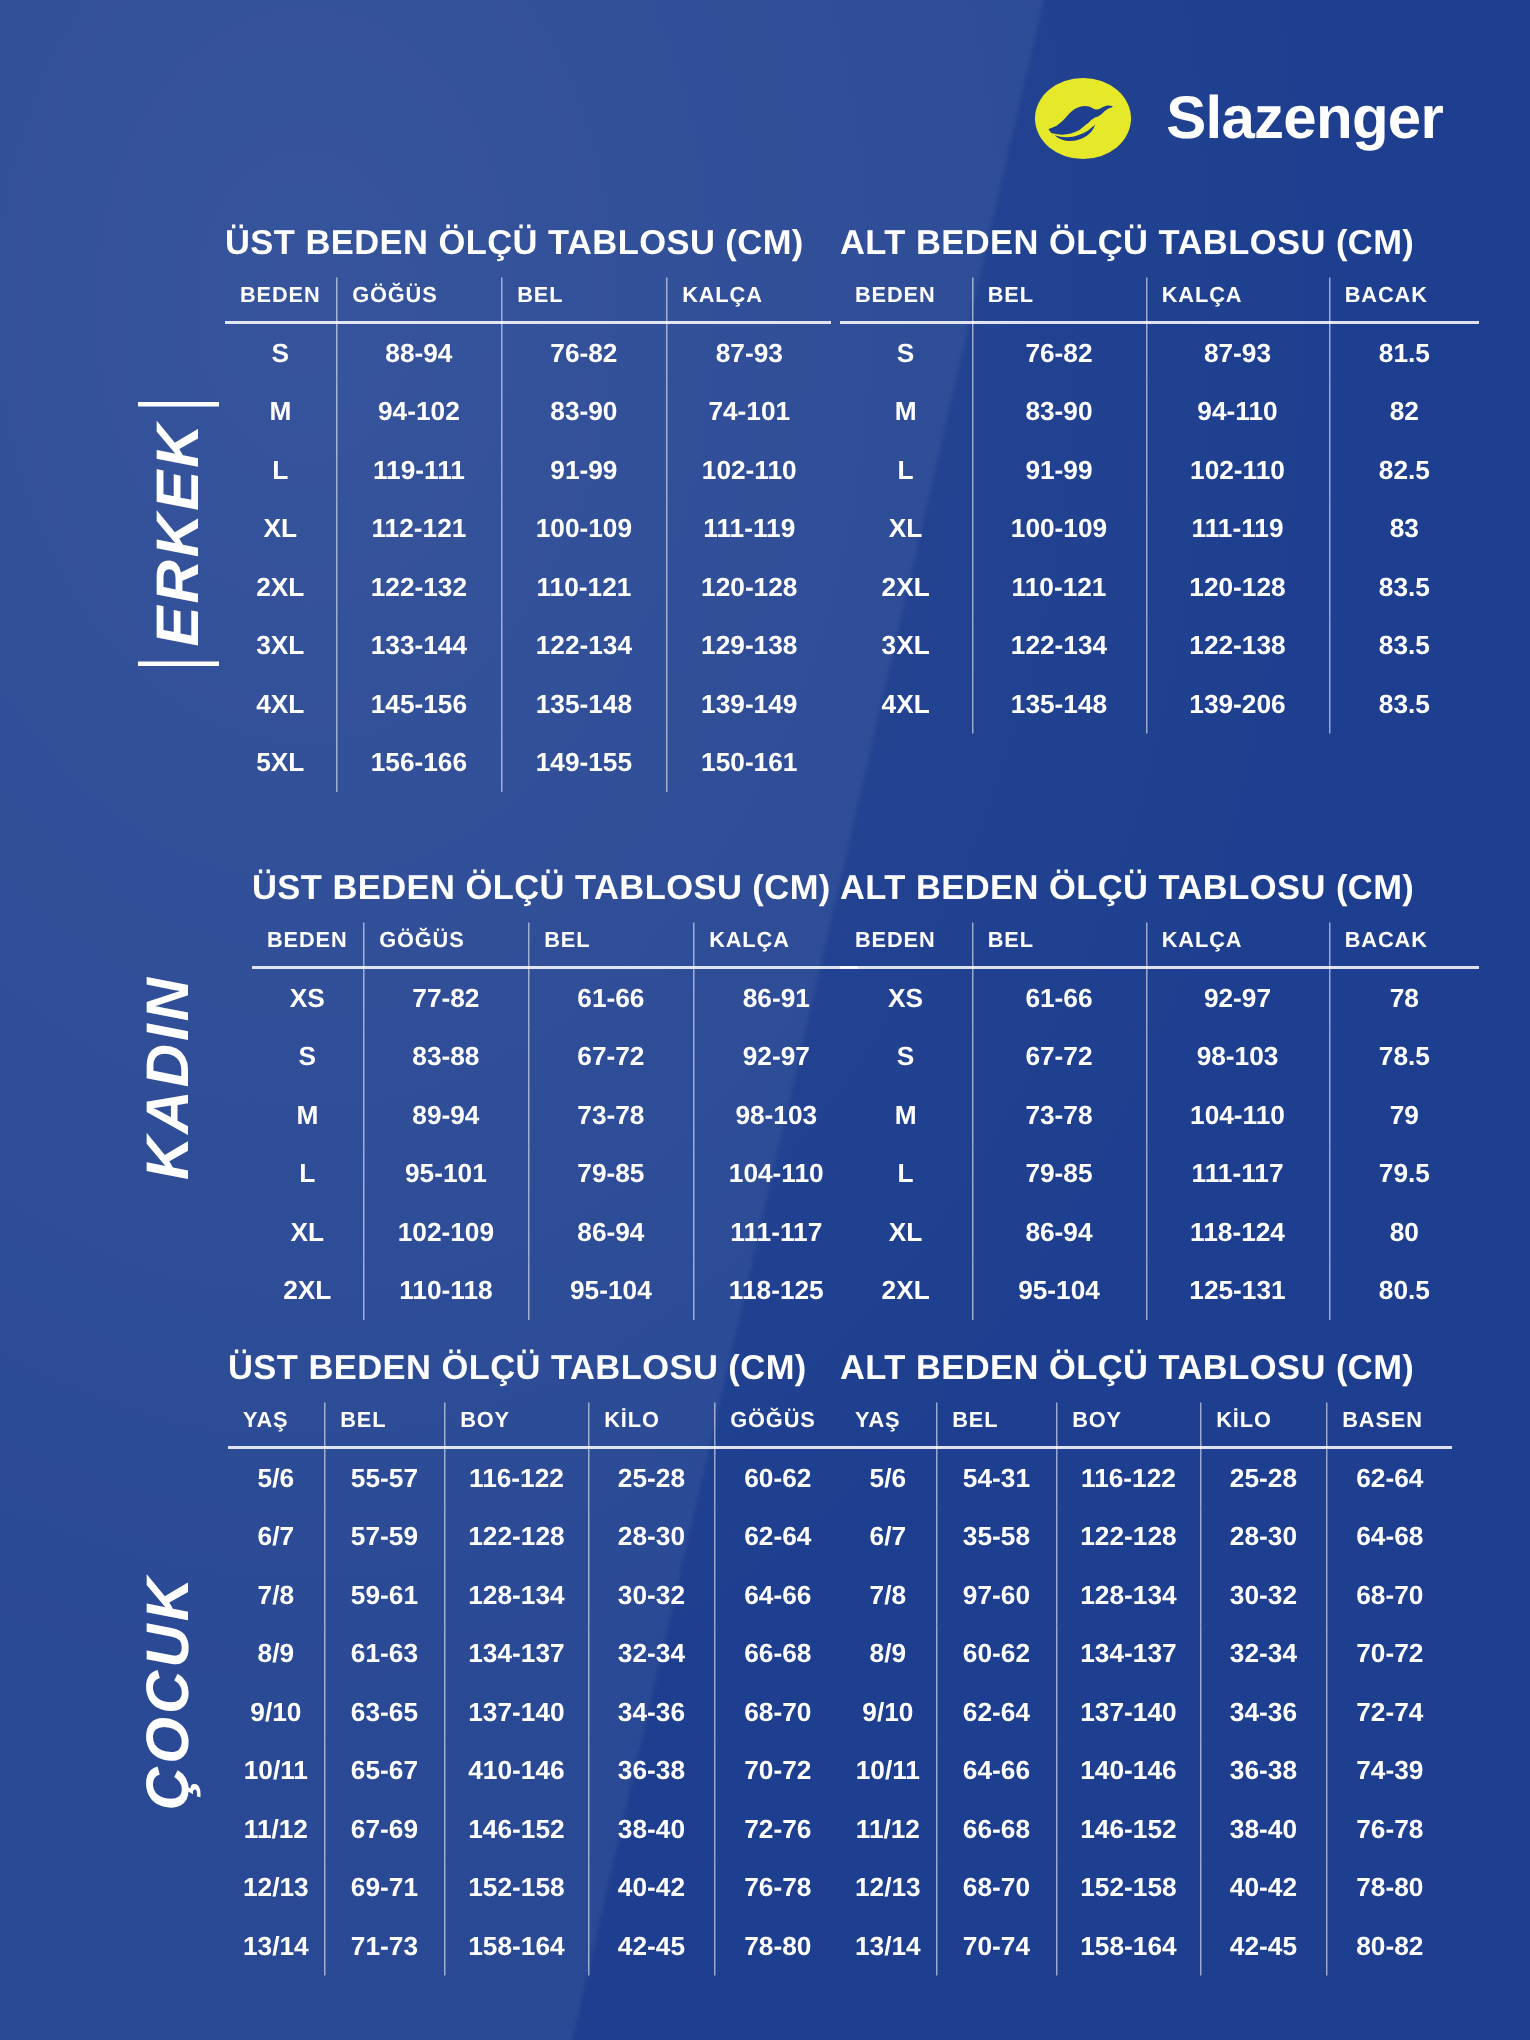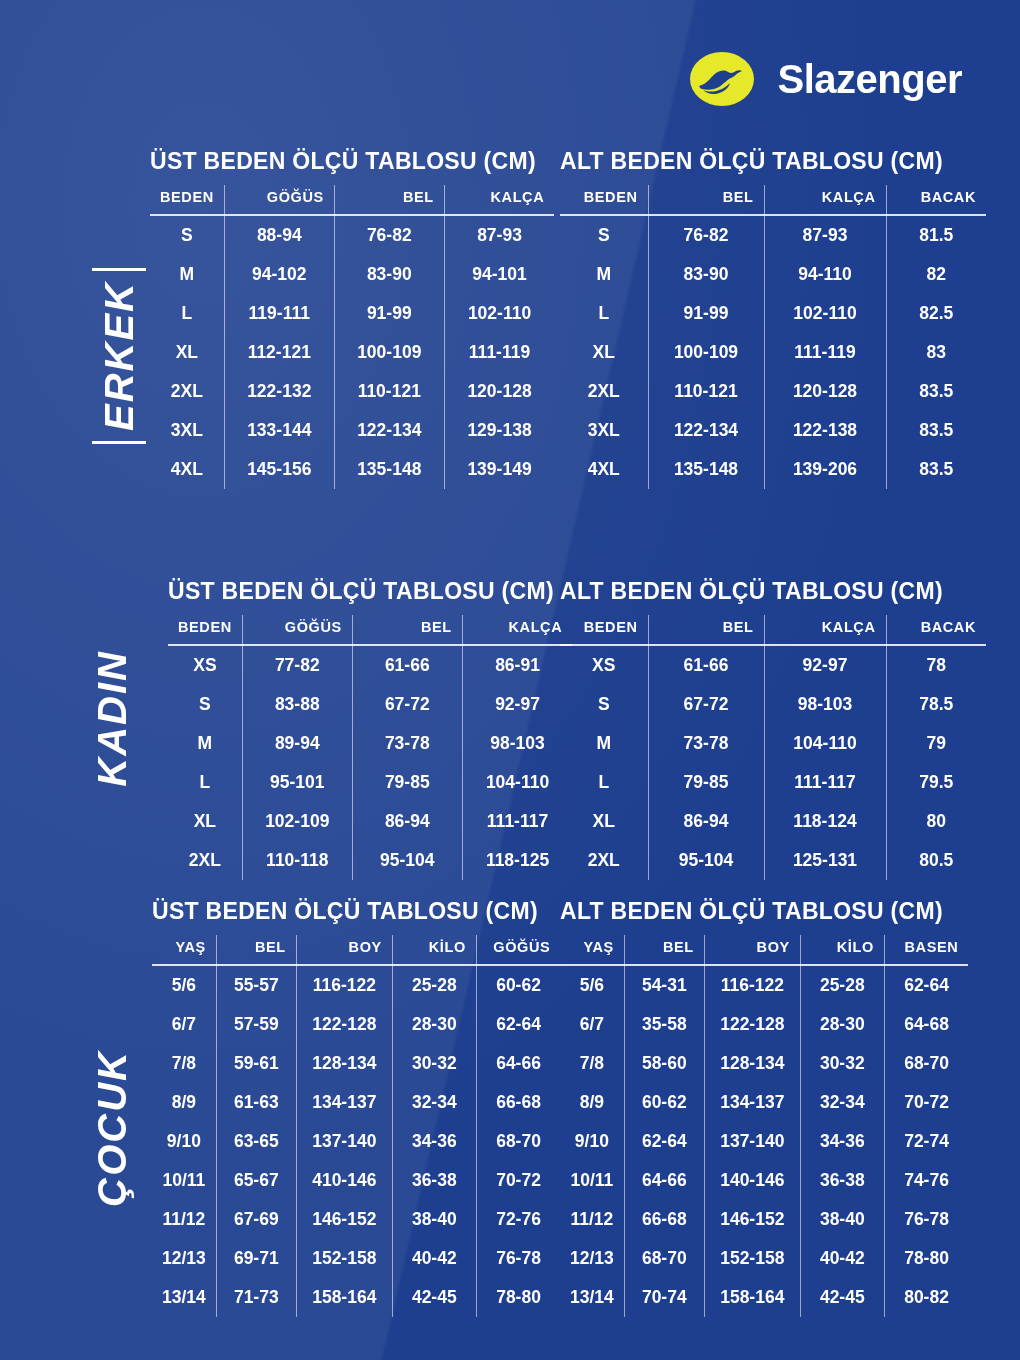--- a/index.html
+++ b/index.html
@@ -103,21 +103,21 @@
   }
   table.size {
     border-collapse: collapse;
     color: #ffffff;
   }
   table.size th {
     font-size: 14.5px;
     font-weight: bold;
     letter-spacing: 0.6px;
     padding: 4px 10px 9px 10px;
-    text-align: right;
+    text-align: left;
     white-space: nowrap;
   }
   table.size thead tr {
     border-bottom: 2px solid rgba(255,255,255,0.85);
   }
   table.size td {
     font-size: 17.5px;
     font-weight: bold;
     text-align: center;
     padding: 9px 10px;
@@ -214,21 +214,21 @@
           <tr>
             <td class="sizecol">S</td>
             <td>88-94</td>
             <td>76-82</td>
             <td>87-93</td>
           </tr>
           <tr>
             <td class="sizecol">M</td>
             <td>94-102</td>
             <td>83-90</td>
-            <td>94-101</td>
+            <td>74-101</td>
           </tr>
           <tr>
             <td class="sizecol">L</td>
             <td>119-111</td>
             <td>91-99</td>
             <td>102-110</td>
           </tr>
           <tr>
             <td class="sizecol">XL</td>
             <td>112-121</td>
@@ -245,20 +245,26 @@
             <td class="sizecol">3XL</td>
             <td>133-144</td>
             <td>122-134</td>
             <td>129-138</td>
           </tr>
           <tr>
             <td class="sizecol">4XL</td>
             <td>145-156</td>
             <td>135-148</td>
             <td>139-149</td>
+          </tr>
+          <tr>
+            <td class="sizecol">5XL</td>
+            <td>156-166</td>
+            <td>149-155</td>
+            <td>150-161</td>
           </tr>
         </tbody>
     </table>
   </div>
 
   <div class="section" id="sec-erkek-alt">
     <div class="tbl-title">ALT BEDEN ÖLÇÜ TABLOSU (CM)</div>
     <table class="size t-alt-adult">
       <colgroup>
           <col class="c0">
@@ -553,21 +559,21 @@
           </tr>
           <tr>
             <td class="sizecol">6/7</td>
             <td>35-58</td>
             <td>122-128</td>
             <td>28-30</td>
             <td>64-68</td>
           </tr>
           <tr>
             <td class="sizecol">7/8</td>
-            <td>58-60</td>
+            <td>97-60</td>
             <td>128-134</td>
             <td>30-32</td>
             <td>68-70</td>
           </tr>
           <tr>
             <td class="sizecol">8/9</td>
             <td>60-62</td>
             <td>134-137</td>
             <td>32-34</td>
             <td>70-72</td>
@@ -577,21 +583,21 @@
             <td>62-64</td>
             <td>137-140</td>
             <td>34-36</td>
             <td>72-74</td>
           </tr>
           <tr>
             <td class="sizecol">10/11</td>
             <td>64-66</td>
             <td>140-146</td>
             <td>36-38</td>
-            <td>74-76</td>
+            <td>74-39</td>
           </tr>
           <tr>
             <td class="sizecol">11/12</td>
             <td>66-68</td>
             <td>146-152</td>
             <td>38-40</td>
             <td>76-78</td>
           </tr>
           <tr>
             <td class="sizecol">12/13</td>

